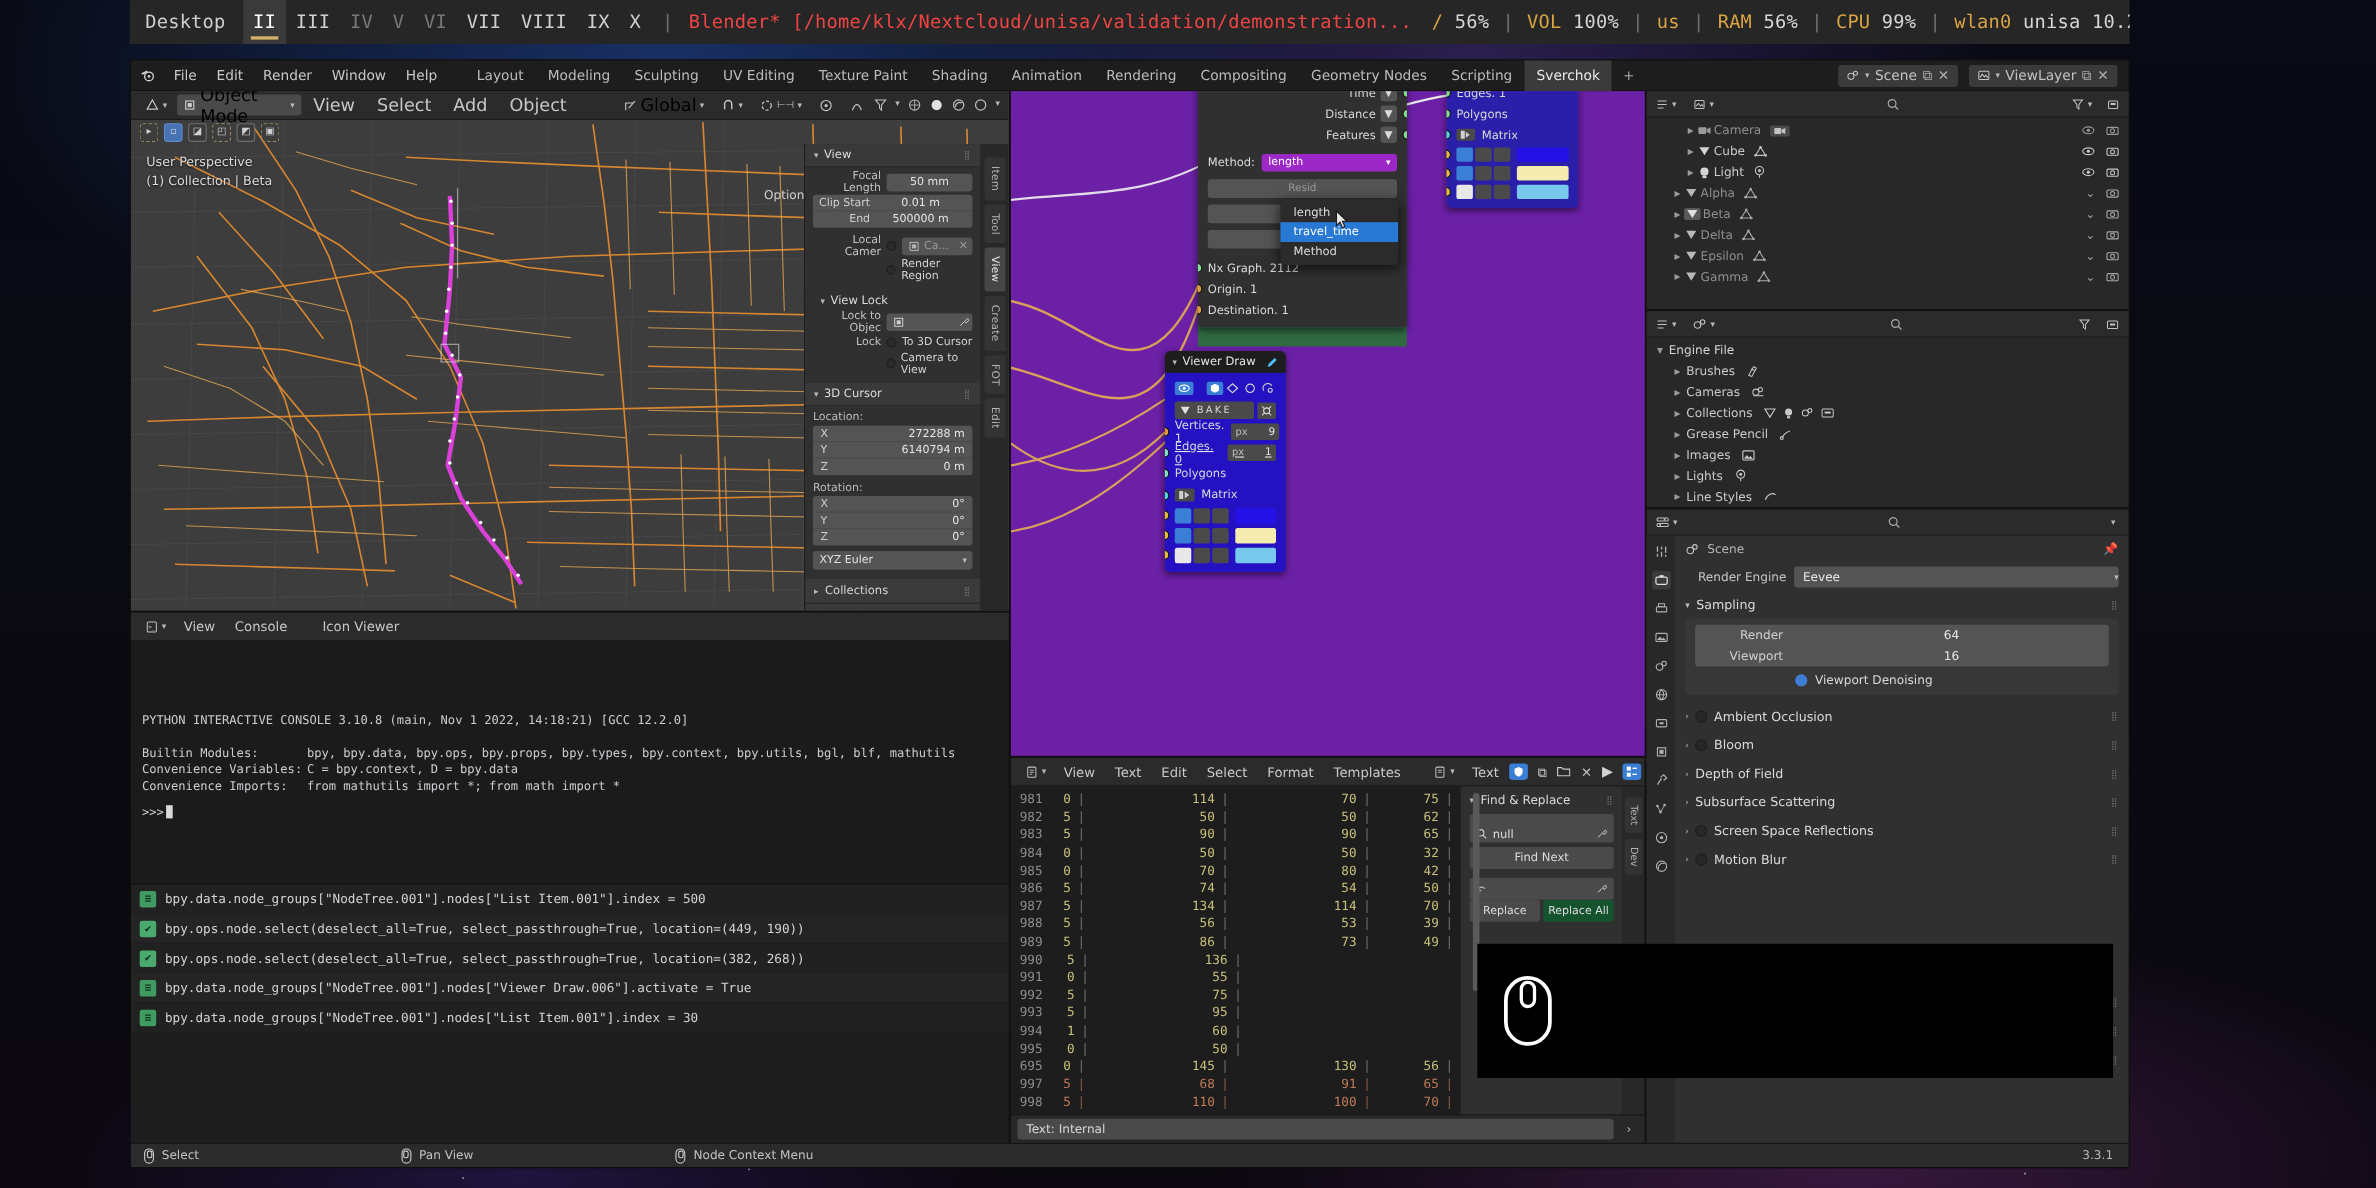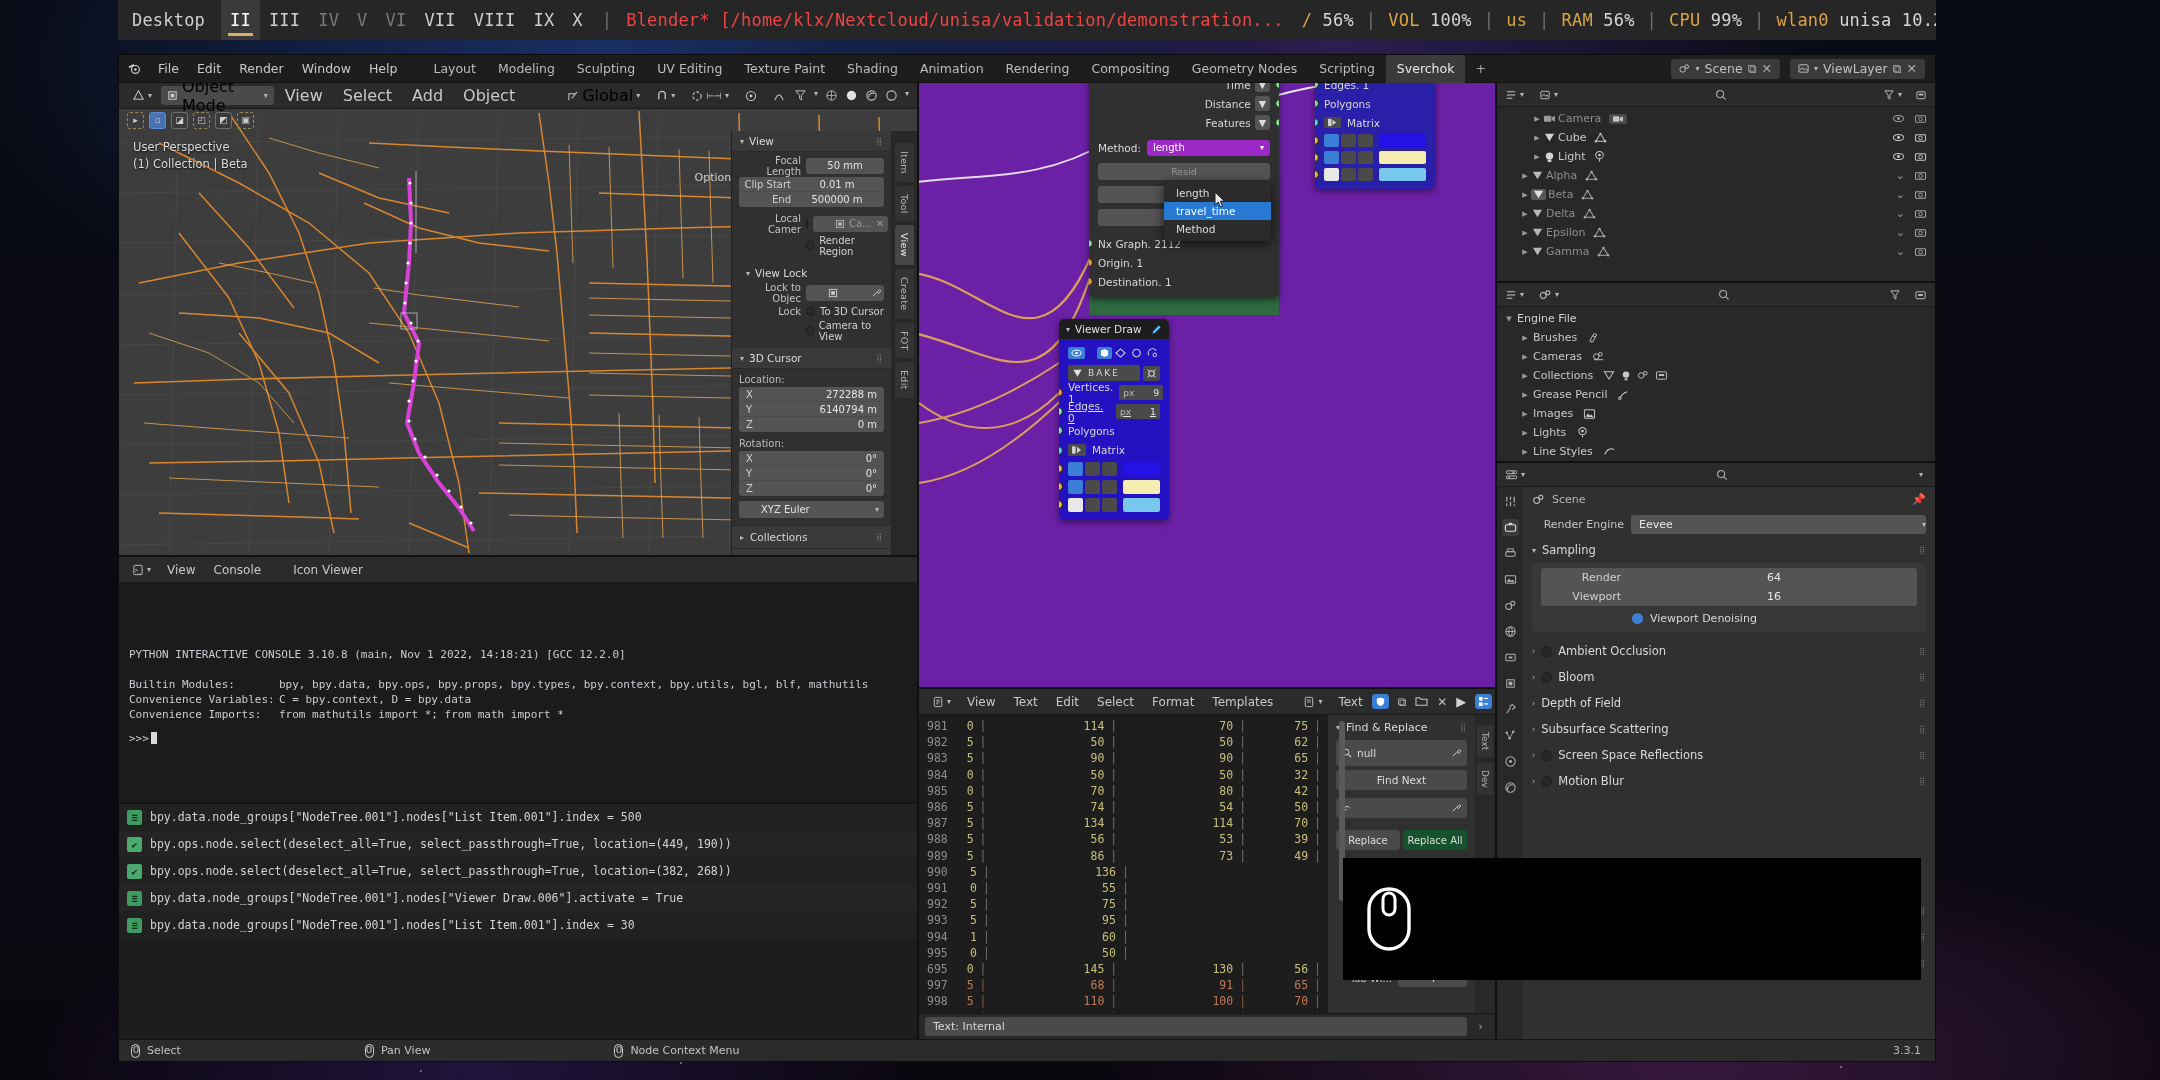--- a/index.html
+++ b/index.html
@@ -131,21 +131,21 @@
     font-size:10.5px; color:#dcdcdc; border-bottom:1px solid #2a2a2a;
   }
   .np-sect-hdr .grip { margin-left:auto; color:#7d7d7d; font-size:8px; letter-spacing:1px;}
   .np-body { padding:5px 7px 7px 7px; background:#303030; }
   .np-row { display:flex; align-items:center; height:17px; margin-bottom:2px; gap:5px; }
   .np-lbl { flex:0 0 62px; text-align:right; color:#c3c3c3; font-size:10px; }
   .np-field {
     flex:1; background:#545454; border-radius:3px; height:16px; line-height:16px;
     text-align:center; color:#e2e2e2; font-size:10px;
   }
-  .np-field.left { text-align:left; padding-left:22px; }
+  .np-field.left { text-align:left; padding-left:6px; }
   .np-stack { background:#545454; border-radius:3px; overflow:hidden; }
   .np-stack .srow { display:flex; height:15px; align-items:center; border-bottom:1px solid #4a4a4a;}
   .np-stack .srow:last-child{border-bottom:none;}
   .np-stack .sk { width:26px; padding-left:7px; color:#cfcfcf; font-size:10px;}
   .np-stack .sv { flex:1; text-align:right; padding-right:7px; color:#e6e6e6; font-size:10px;}
   .np-check { width:9px;height:9px;border-radius:50%;background:#2a2a2a;border:1px solid #1e1e1e;display:inline-block;}
   .np-subhdr { display:flex;align-items:center;gap:5px;padding:4px 8px 4px 14px;color:#dcdcdc;font-size:10.5px; }
   .np-closed {
     display:flex;align-items:center;gap:6px;padding:5px 8px;background:#3a3a3a;color:#d5d5d5;font-size:10.5px;
     border-top:1px solid #2a2a2a;
@@ -1229,21 +1229,21 @@
               <div class="te-line alt"><span class="te-ln">999</span><span class="te-c" style="width:16px">5</span><span class="te-pipe">|</span><span class="te-c" style="width:120px">50</span><span class="te-pipe">|</span><span class="te-c" style="width:118px">105</span><span class="te-pipe">|</span><span class="te-c" style="width:60px">30</span><span class="te-pipe">|</span></div>
             </div>
             <div class="te-scroll"></div>
             <div class="te-side">
               <div class="pr-sect" style="padding:6px 8px;">
                 <span class="chev">▾</span>
                 <span style="font-size:11px;">Find &amp; Replace</span>
                 <span class="grip">⣿</span>
               </div>
               <div style="margin:0 8px;">
-                <div style="display:flex;align-items:center;gap:5px;background:#4a4a4a;border-radius:3px;height:20px;padding:13px 6px;">
+                <div style="display:flex;gap:5px;background:#4a4a4a;border-radius:3px;height:20px;padding:13px 6px;">
                   <span>
                     <svg width="10" height="10" viewBox="0 0 11 11">
                         <circle cx="4.5" cy="4.5" r="3.2" fill="none" stroke="#cfcfcf" stroke-width="1.1"></circle>
                         <line x1="7" y1="7" x2="10" y2="10" stroke="#cfcfcf" stroke-width="1.2"></line>
                       </svg>
                   </span>
                   <span style="font-size:10.5px;color:#dcdcdc;">null</span>
                   <span style="margin-left:auto;">
                     <svg width="10" height="10" viewBox="0 0 11 11">
                         <path d="M2 9 L6 5 M6.5 4.5 L8.5 2.5 a1.2 1.2 0 0 1 1.7 1.7 L8 6.2 Z" fill="none" stroke="#dcdcdc" stroke-width="1"></path>
@@ -1258,21 +1258,21 @@
                         <path d="M2 4.5 L2 7.5 L5 7.5" fill="none" stroke="#cfcfcf" stroke-width="1.1"></path>
                       </svg>
                   </span>
                   <span style="font-size:10.5px;color:#dcdcdc;"></span>
                   <span style="margin-left:auto;">
                     <svg width="10" height="10" viewBox="0 0 11 11">
                         <path d="M2 9 L6 5 M6.5 4.5 L8.5 2.5 a1.2 1.2 0 0 1 1.7 1.7 L8 6.2 Z" fill="none" stroke="#dcdcdc" stroke-width="1"></path>
                       </svg>
                   </span>
                 </div>
-                <div style="display:flex;gap:3px;margin-top:12px;">
+                <div style="display:flex;gap:3px;margin-top:0;">
                   <div style="flex:1;background:#4a4a4a;border-radius:3px;height:20px;display:flex;align-items:center;justify-content:center;font-size:10px;color:#dcdcdc;">Replace</div>
                   <div style="flex:1;background:#14532d;border-radius:3px;height:20px;display:flex;align-items:center;justify-content:center;font-size:10px;color:#dcdcdc;">Replace All</div>
                 </div>
                 <div style="margin-top:96px;">
                   <div style="display:flex;align-items:center;gap:6px;height:19px;">
                     <span style="flex:0 0 56px;text-align:right;font-size:10px;color:#c5c5c5;">Font Si...</span>
                     <span style="flex:1;background:#4a4a4a;border-radius:3px;height:17px;line-height:17px;text-align:center;font-size:10px;color:#e2e2e2;">13</span>
                   </div>
                   <div style="display:flex;align-items:center;gap:6px;height:19px;margin-top:4px;">
                     <span style="flex:0 0 56px;text-align:right;font-size:10px;color:#c5c5c5;">Tab Wi...</span>

